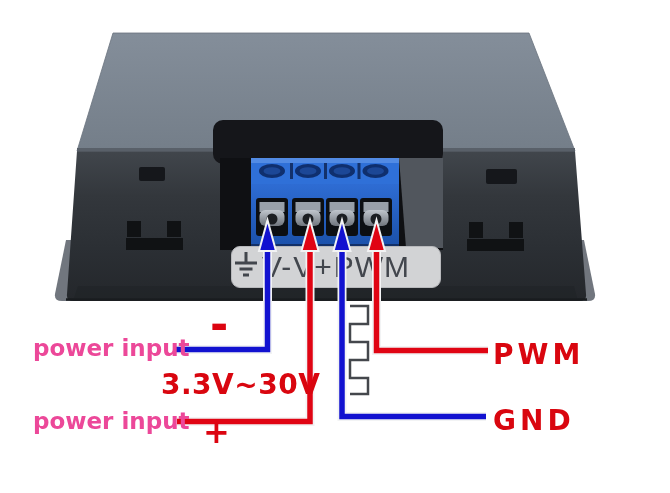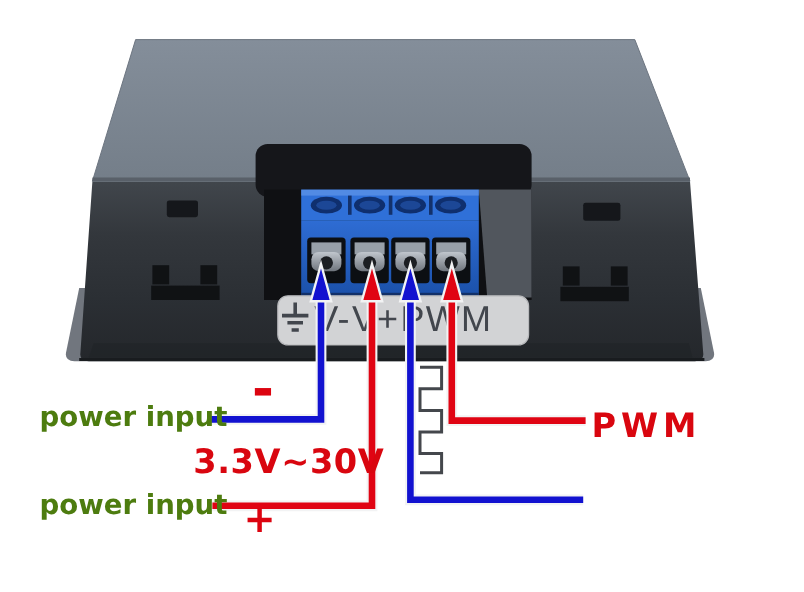--- a/index.html
+++ b/index.html
@@ -2,21 +2,21 @@
 <html><head>
 <meta charset="utf-8">
 <style>
   html,body{margin:0;padding:0;background:#fff;}
   #canvas{
     position:relative;width:670px;height:493px;background:#ffffff;overflow:hidden;
     font-family:"DejaVu Sans", sans-serif;
   }
   #canvas svg{position:absolute;left:0;top:0;}
   .ann{position:absolute;line-height:1;white-space:nowrap;}
-  .pwr{font-size:23px;font-weight:600;color:#4d7c0f;}
+  .pwr{font-size:23px;font-weight:600;color:#ec4899;}
   .brightred{color:#d9060f;}
   .range{font-size:28px;font-weight:600;letter-spacing:.5px;}
   .sig{font-size:28px;font-weight:600;letter-spacing:4px;}
   .pol{font-weight:700;color:#dc0410;}
   .pol-minus{font-size:44px;}
   .pol-plus{font-size:32px;}
   #terminal-strip{
     position:absolute;left:231px;top:246px;width:210px;height:42px;
     background:#d2d3d5;border-radius:9px;border:1px solid #b8b9bc;box-sizing:border-box;
     display:flex;align-items:center;justify-content:center;gap:1px;
@@ -166,14 +166,15 @@
 
   <div class="ann pwr" style="left:33px;top:337px;">power input</div>
   <div class="ann pol pol-minus" style="left:210px;top:303px;">-</div>
 
   <div class="ann range brightred" style="left:161px;top:371px;text-align:center;">3.3V~30V</div>
 
   <div class="ann pwr" style="left:33px;top:410px;">power input</div>
   <div class="ann pol pol-plus" style="left:203px;top:416px;">+</div>
 
   <div class="ann sig brightred" style="left:493px;top:341px;">PWM</div>
+  <div class="ann sig brightred" style="left:493px;top:407px;">GND</div>
 
 </div>
 
 </body></html>

